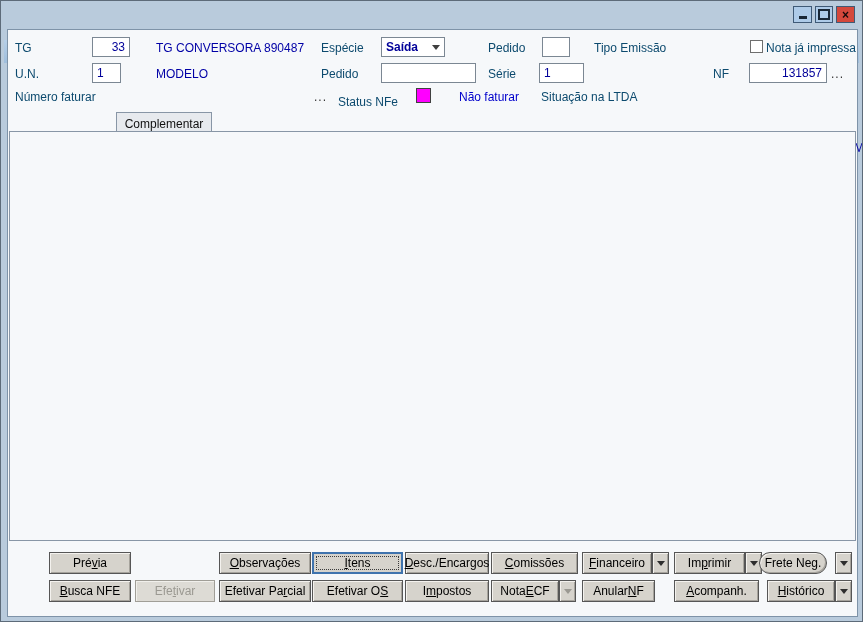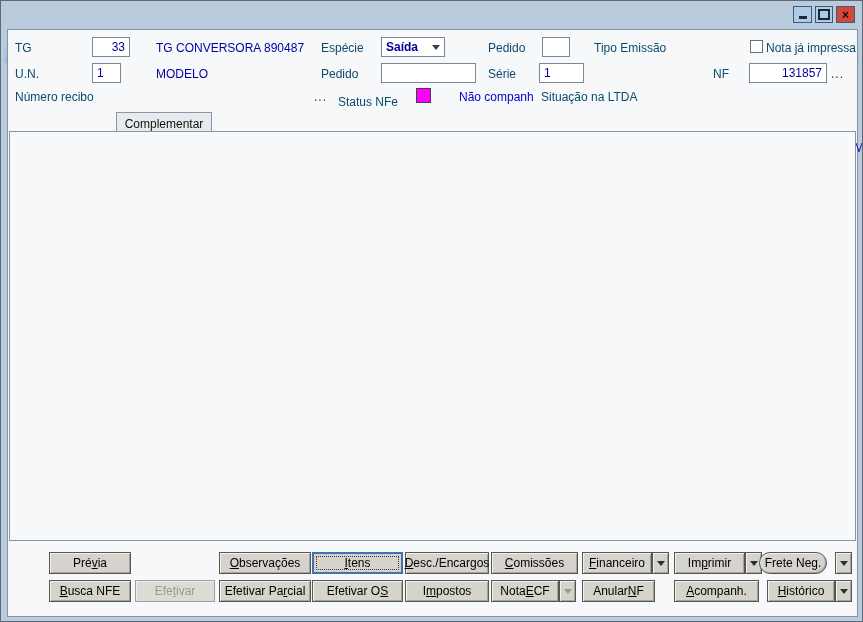--- a/index.html
+++ b/index.html
@@ -81,25 +81,25 @@
   <div class="inp" style="left:91px;top:62px;width:29px;">1</div>
   <div class="desc" style="left:134px;top:66px;">MODELO</div>
   <div class="lbl" style="left:320px;top:66px;">Pedido</div>
   <div class="inp" style="left:380px;top:62px;width:95px;"></div>
   <div class="lbl" style="left:487px;top:66px;">Série</div>
   <div class="inp" style="left:538px;top:62px;width:45px;">1</div>
   <div class="lbl" style="left:712px;top:66px;">NF</div>
   <div class="inp num" style="left:748px;top:62px;width:78px;">131857</div>
   <div class="more" style="left:830px;top:66px;">...</div>
 
-  <div class="lbl" style="left:14px;top:89px;">Número recibo</div>
+  <div class="lbl" style="left:14px;top:89px;">Número faturar</div>
   <div class="more" style="left:313px;top:89px;">...</div>
   <div class="lbl" style="left:337px;top:94px;">Status NFe</div>
   <div class="swatch" style="left: 415px; top: 87px; background: rgb(255, 0, 255);"></div>
-  <div class="desc" style="left:437px;top:89px;color:#0000cc;">Não companh</div>
+  <div class="desc" style="left:437px;top:89px;color:#0000cc;">Não faturar</div>
   <div class="lbl" style="left:540px;top:89px;">Situação na LTDA</div>
 
   <div class="tab off" style="left:115px;top:111px;width:96px;height:20px;">Complementar</div>
 
   <div class="page"></div>
 
   <div class="lbl" style="left:36px;top:140px;">Data Emissão</div>
   <div class="inp" style="left:123px;top:136px;width:82px;">26/10/16</div>
   <div class="lbl" style="left:395px;top:140px;">Tipo de Operação</div>
   <div class="inp" style="left:515px;top:136px;width:70px;">511.01</div>

